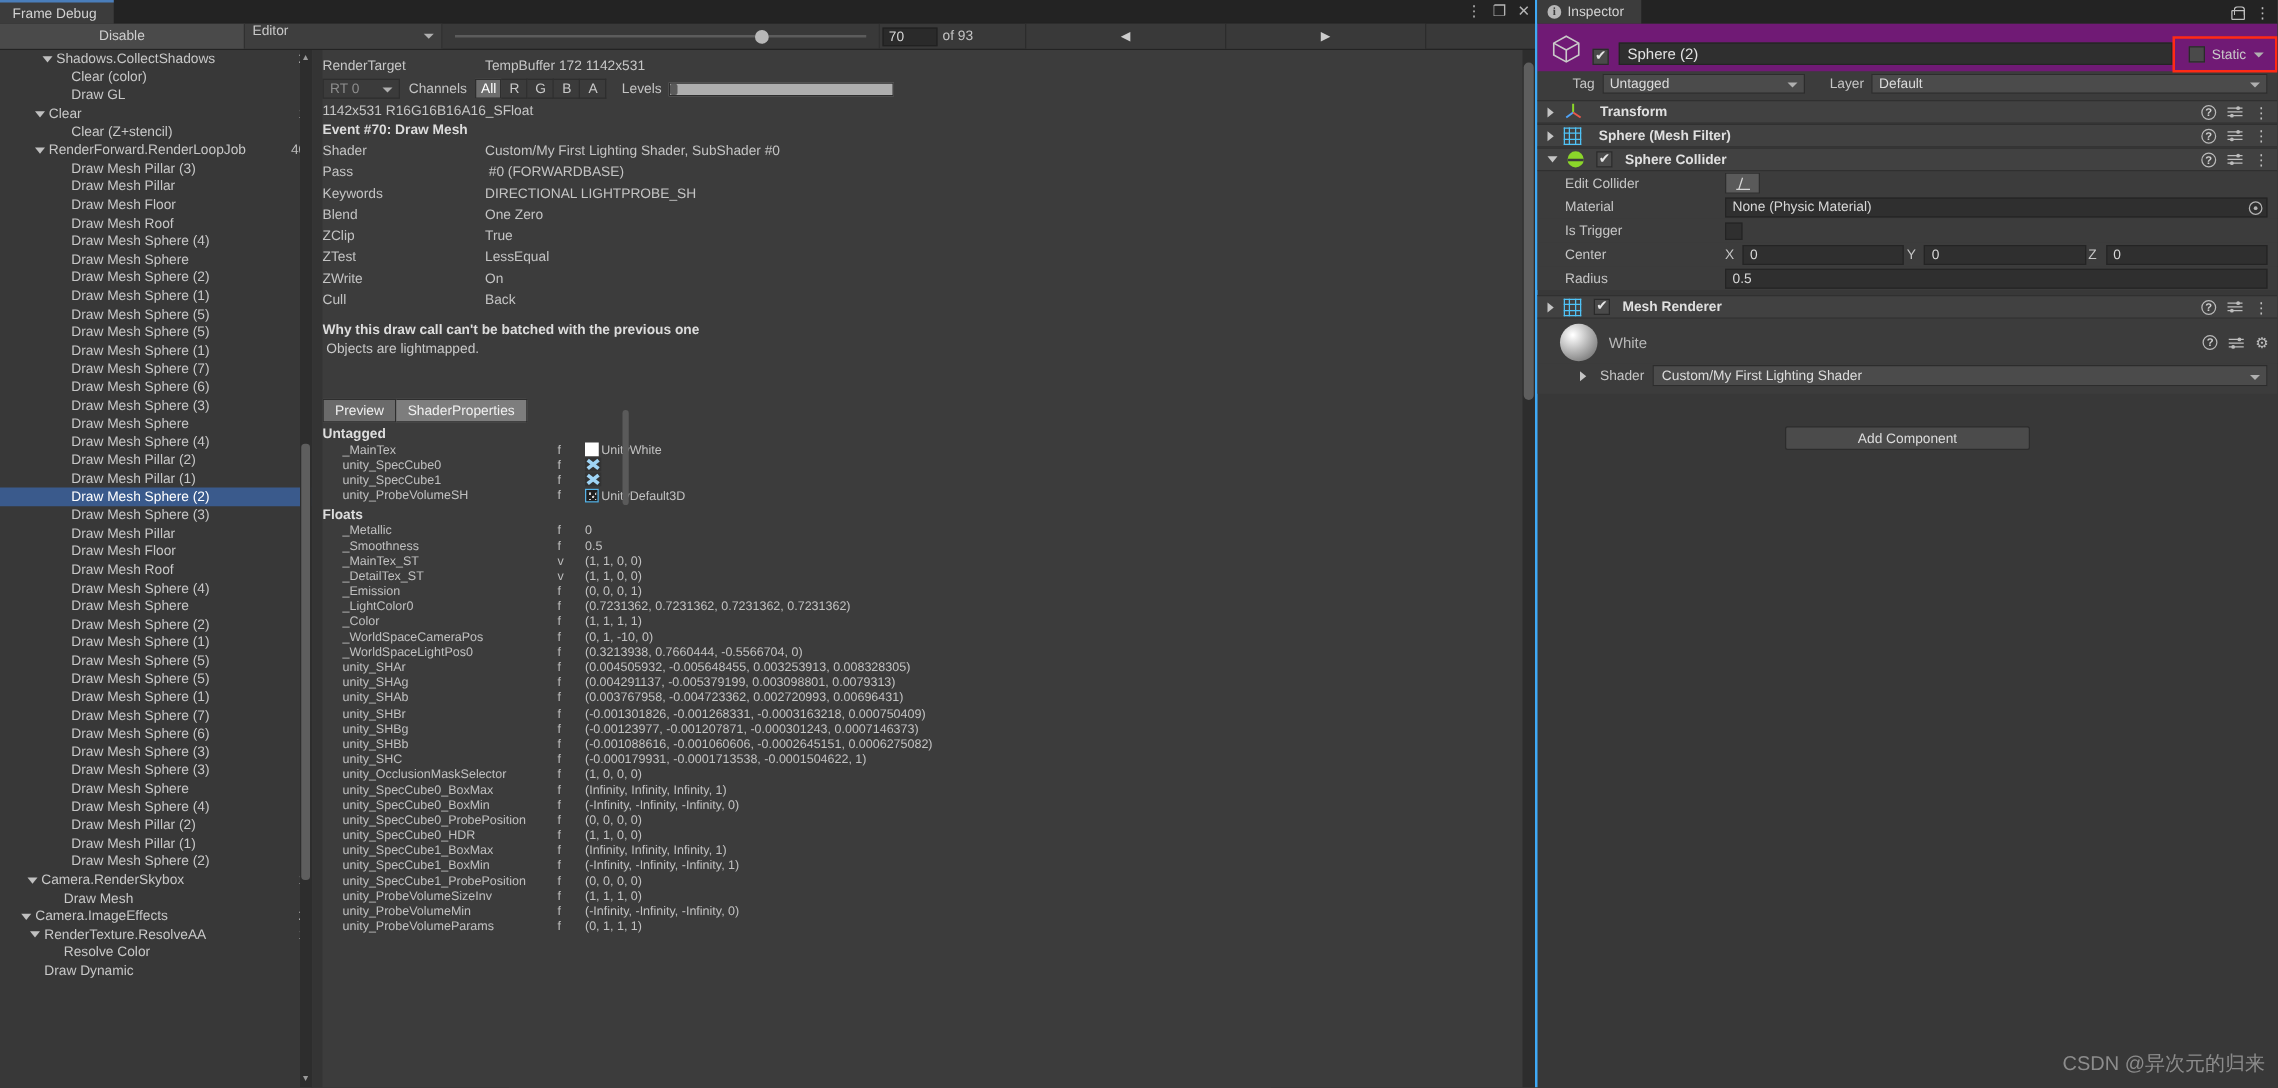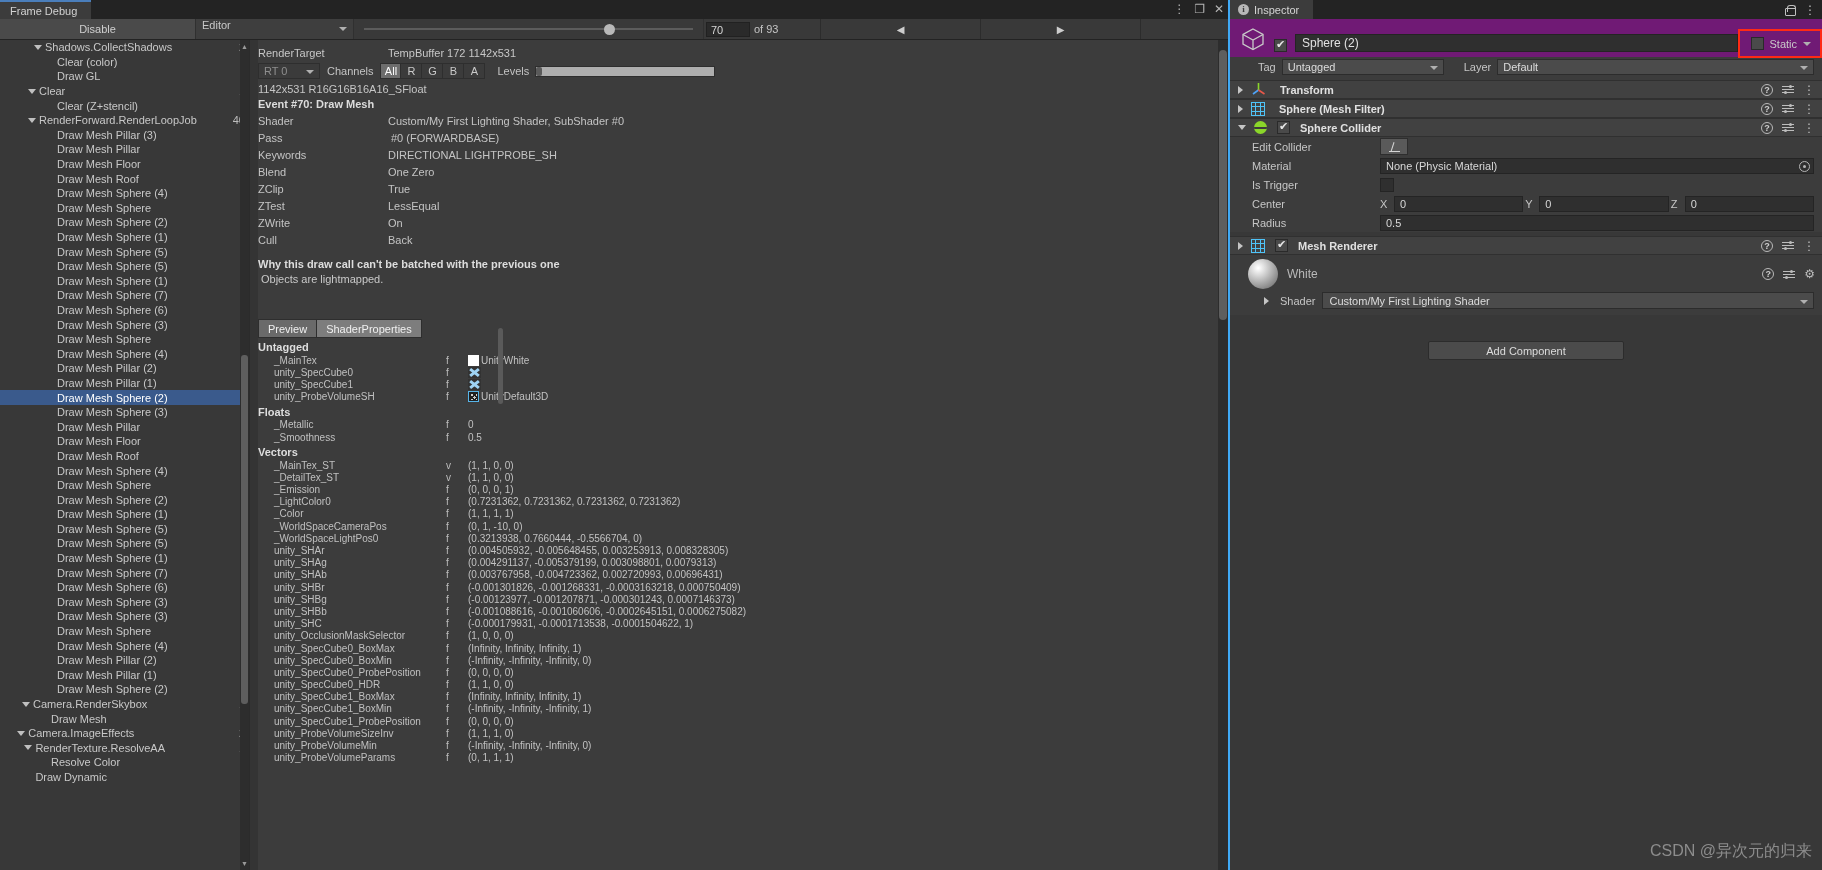--- a/index.html
+++ b/index.html
@@ -882,21 +882,20 @@
             <div class="prow">
               <span class="pname">_Metallic</span>
               <span class="ptype">f</span>
               <span class="pval"><span>0</span></span>
             </div>
             <div class="prow">
               <span class="pname">_Smoothness</span>
               <span class="ptype">f</span>
               <span class="pval"><span>0.5</span></span>
             </div>
-            <div class="sec-title">Vectors</div>
             <div class="prow">
               <span class="pname">_MainTex_ST</span>
               <span class="ptype">v</span>
               <span class="pval"><span>(1, 1, 0, 0)</span></span>
             </div>
             <div class="prow">
               <span class="pname">_DetailTex_ST</span>
               <span class="ptype">v</span>
               <span class="pval"><span>(1, 1, 0, 0)</span></span>
             </div>

